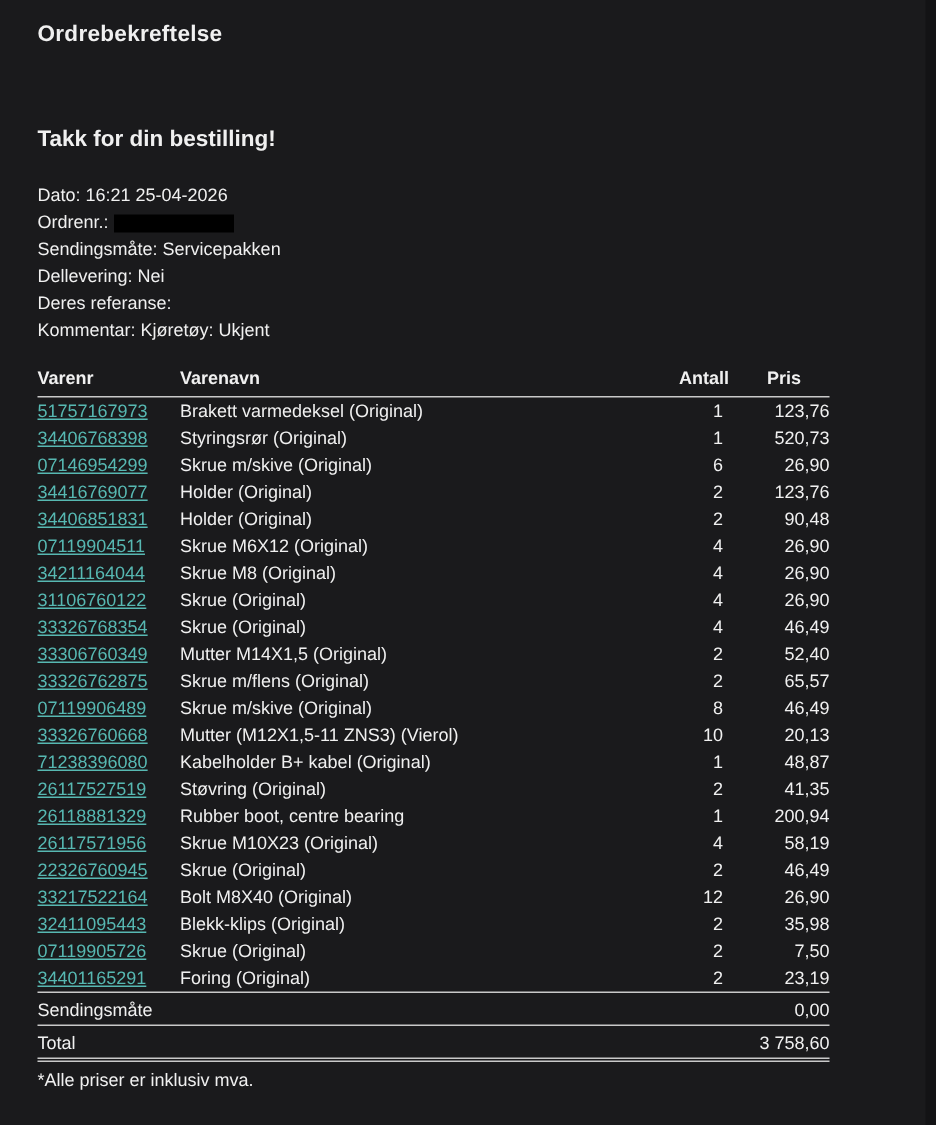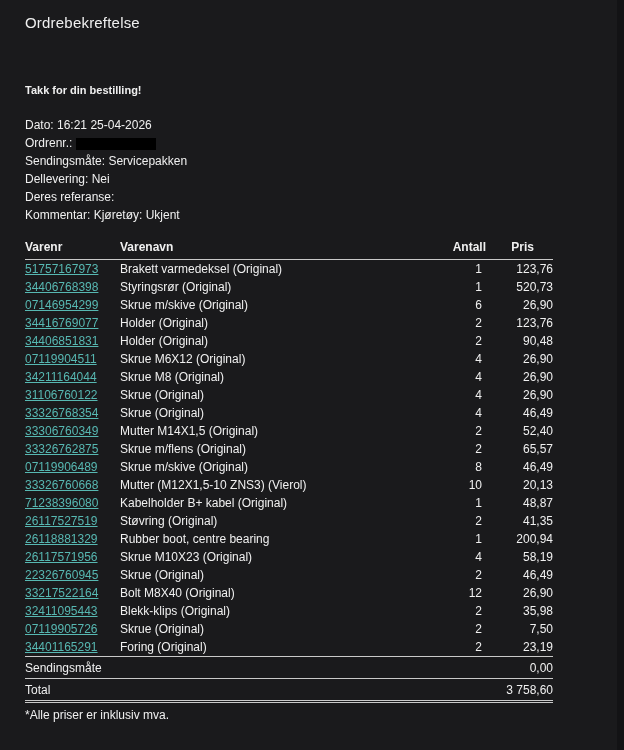--- a/index.html
+++ b/index.html
@@ -17,26 +17,26 @@
   .right-strip {
     position: absolute;
     top: 0; right: 0;
     width: 7px; height: 100%;
     background: var(--edge, #131315);
   }
   .page-title {
     margin: 0;
     padding-top: 14px;
     font-size: 15px;
-    font-weight: normal;
+    font-weight: bold;
     letter-spacing: 0.2px;
   }
   .greeting {
     margin: 53px 0 0 0;
-    font-size: 11px;
+    font-size: 15px;
     font-weight: bold;
   }
   .details {
     margin-top: 20px;
     font-size: 12px;
     line-height: 18px;
   }
   .redaction {
     display: inline-block;
     width: 80px;
@@ -194,21 +194,21 @@
           <td class="cell-pris">65,57</td>
         </tr>
         <tr>
           <td><a class="varenr-link">07119906489</a></td>
           <td>Skrue m/skive (Original)</td>
           <td class="cell-antall">8</td>
           <td class="cell-pris">46,49</td>
         </tr>
         <tr>
           <td><a class="varenr-link">33326760668</a></td>
-          <td>Mutter (M12X1,5-10 ZNS3) (Vierol)</td>
+          <td>Mutter (M12X1,5-11 ZNS3) (Vierol)</td>
           <td class="cell-antall">10</td>
           <td class="cell-pris">20,13</td>
         </tr>
         <tr>
           <td><a class="varenr-link">71238396080</a></td>
           <td>Kabelholder B+ kabel (Original)</td>
           <td class="cell-antall">1</td>
           <td class="cell-pris">48,87</td>
         </tr>
         <tr>

